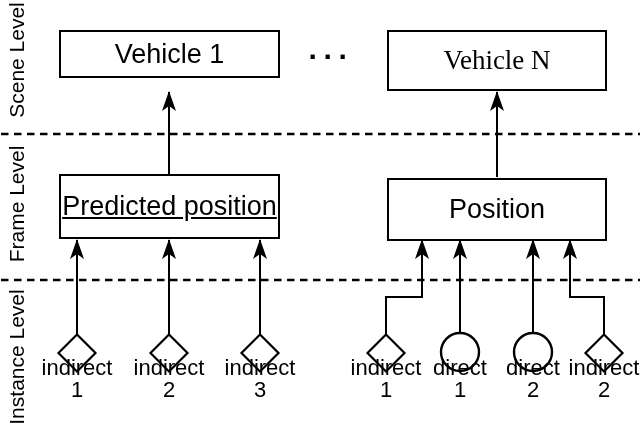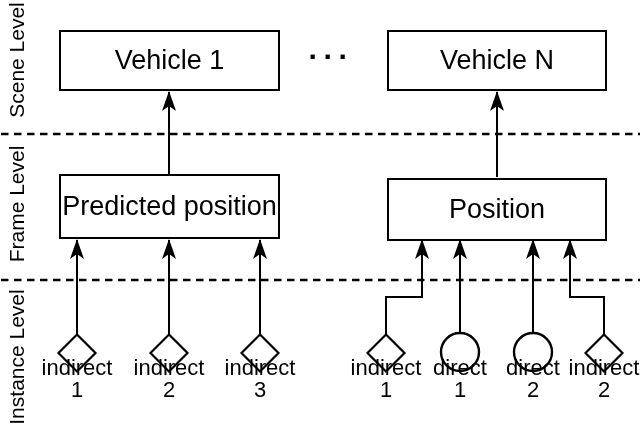--- a/index.html
+++ b/index.html
@@ -7,23 +7,23 @@
     position:relative; width:640px; height:428px; background:#ffffff;
     font-family:"Liberation Sans","DejaVu Sans",sans-serif; color:#000;
     overflow:hidden;
   }
   svg.layer { position:absolute; left:0; top:0; width:640px; height:428px; }
   .node-box {
     position:absolute; box-sizing:border-box; border:2px solid #000; background:#fff;
     display:flex; align-items:center; justify-content:center;
     font-size:27px; white-space:nowrap; line-height:1;
   }
-  .box-vehicle1   { left:59px;  top:30px;  width:221px; height:61px; }
-  .box-vehicleN   { left:387px; top:30px;  width:220px; height:61px; }
-  .box-predicted  { left:59px;  top:174px; width:221px; height:65px; }
+  .box-vehicle1   { left:59px;  top:30px;  width:221px; height:48px; }
+  .box-vehicleN   { left:387px; top:30px;  width:220px; height:61px;font-family:Liberation Serif, serif; }
+  .box-predicted  { left:59px;  top:174px; width:221px; height:65px;text-decoration:underline; }
   .box-position   { left:387px; top:178px; width:220px; height:63px; }
   .level-label {
     position:absolute; font-size:21px; white-space:nowrap;
     transform:translate(-50%,-50%) rotate(-90deg);
   }
   .lbl-scene    { left:17px; top:60px;  }
   .lbl-frame    { left:17px; top:204px; }
   .lbl-instance { left:17px; top:357px; }
   .ellipsis {
     position:absolute; left:299px; top:40px; width:64px; height:34px;

